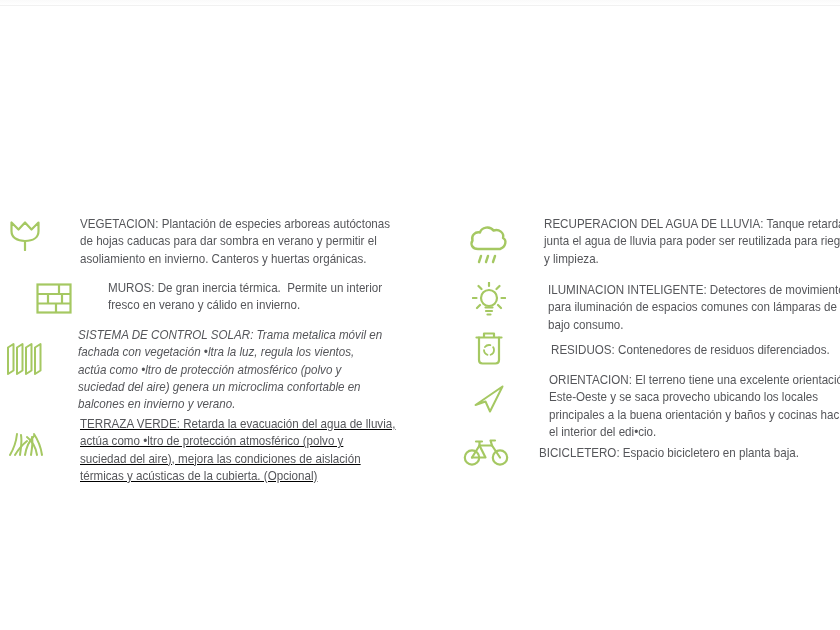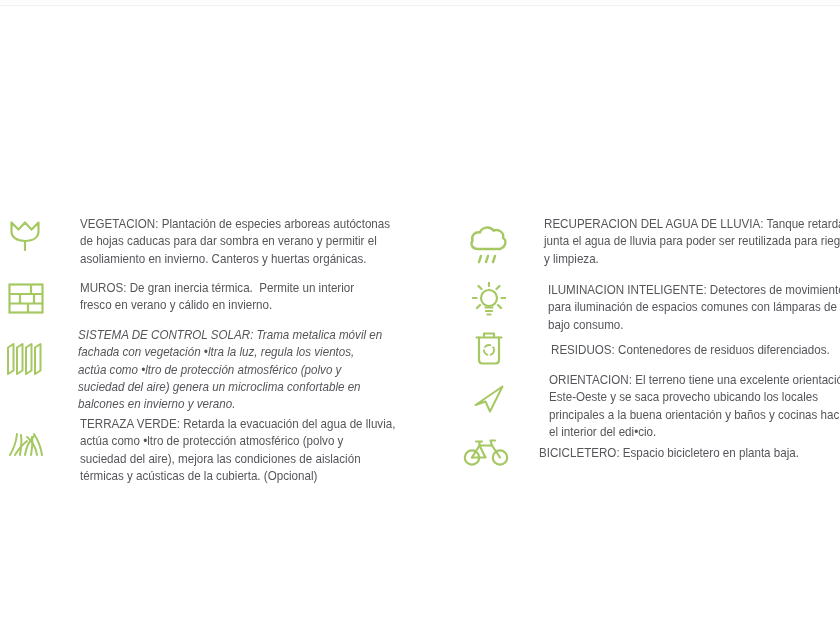--- a/index.html
+++ b/index.html
@@ -48,23 +48,23 @@
     font-size: 13.2px;
     line-height: 17.3px;
     transform: scaleX(0.88);
     transform-origin: 0 0;
   }
   .line {
     white-space: pre;
   }
   
   .col-left  .item:nth-child(1) { top: 215px; }
-  .col-left  .item:nth-child(2) { top: 279px; }
+  .col-left  .item:nth-child(2) { top: 279px; margin-left: 28px; }
   .col-left  .item:nth-child(3) { top: 326px; font-style: italic; }
-  .col-left  .item:nth-child(4) { top: 415px; }
+  .col-left  .item:nth-child(4) { top: 415px; text-decoration: underline; }
   .col-right .item:nth-child(1) { top: 215px; }
   .col-right .item:nth-child(2) { top: 281px; }
   .col-right .item:nth-child(3) { top: 341px; }
   .col-right .item:nth-child(4) { top: 371px; }
   .col-right .item:nth-child(5) { top: 444px; }
   
   .col-left  .item:nth-child(1) .icon { margin-top: 5px;  margin-left: 0; }
   .col-left  .item:nth-child(2) .icon { margin-top: 4px;  margin-left: 0; }
   .col-left  .item:nth-child(3) .icon { margin-top: 15px; margin-left: -2px; }
   .col-left  .item:nth-child(4) .icon { margin-top: 15px; margin-left: 0; }

